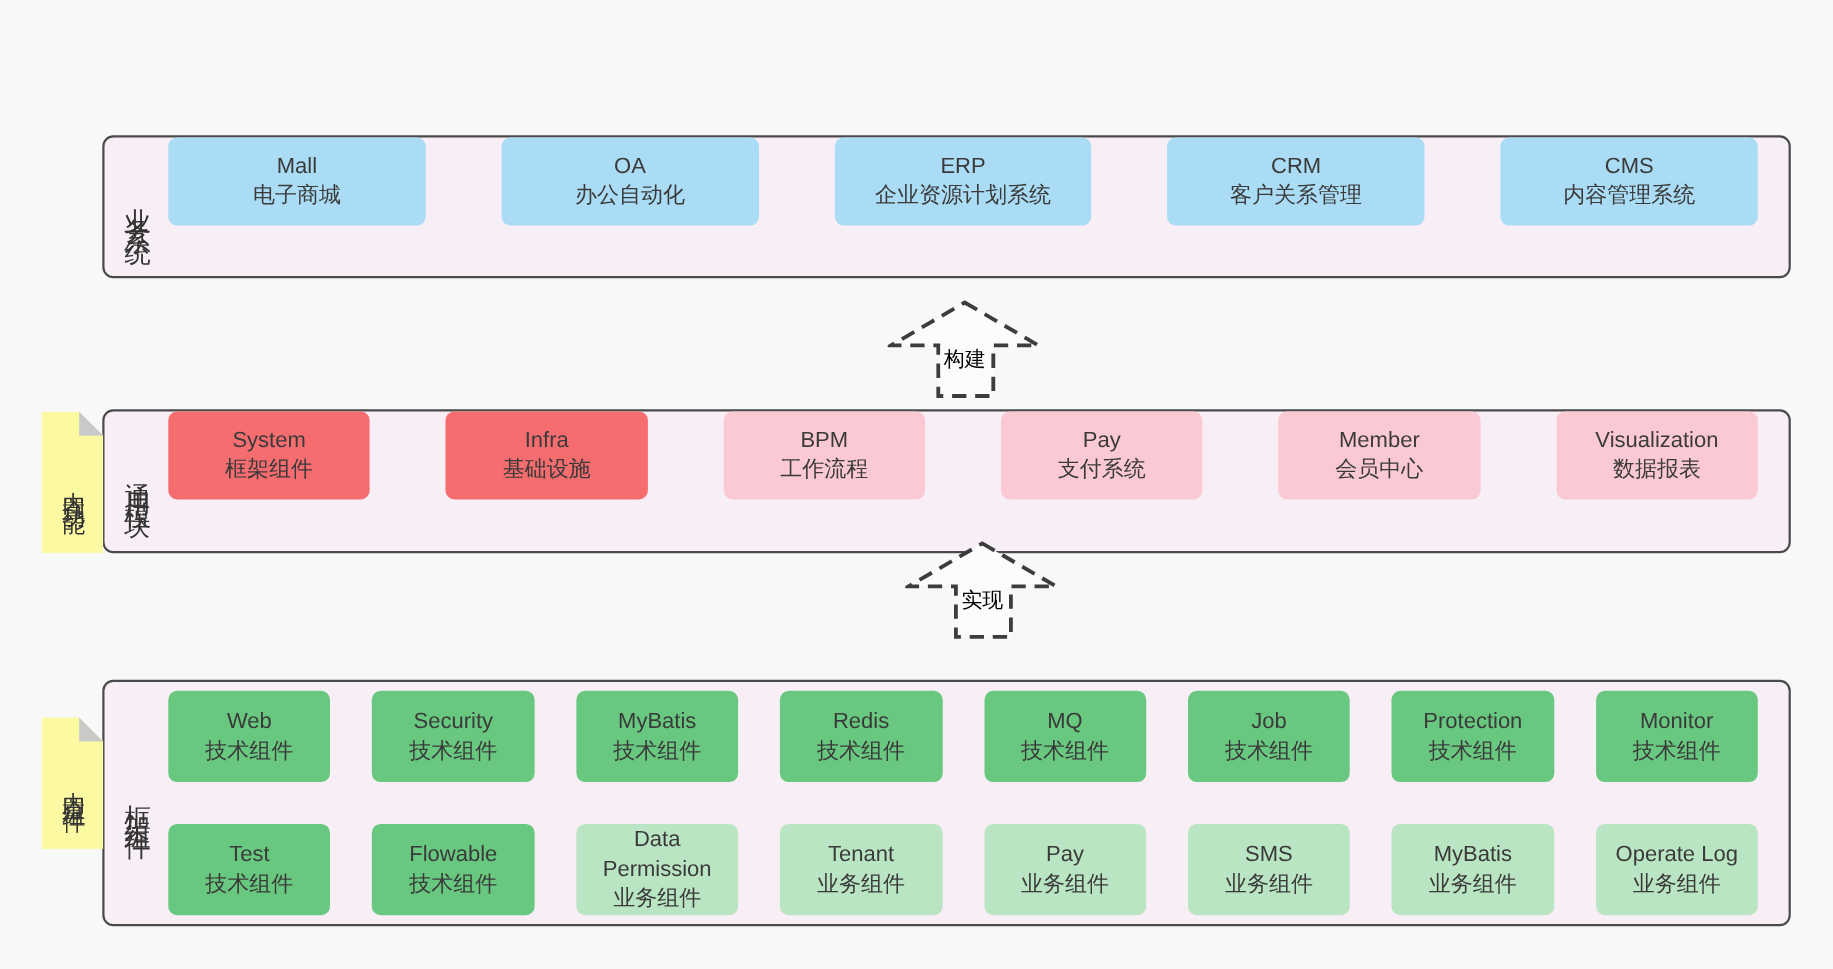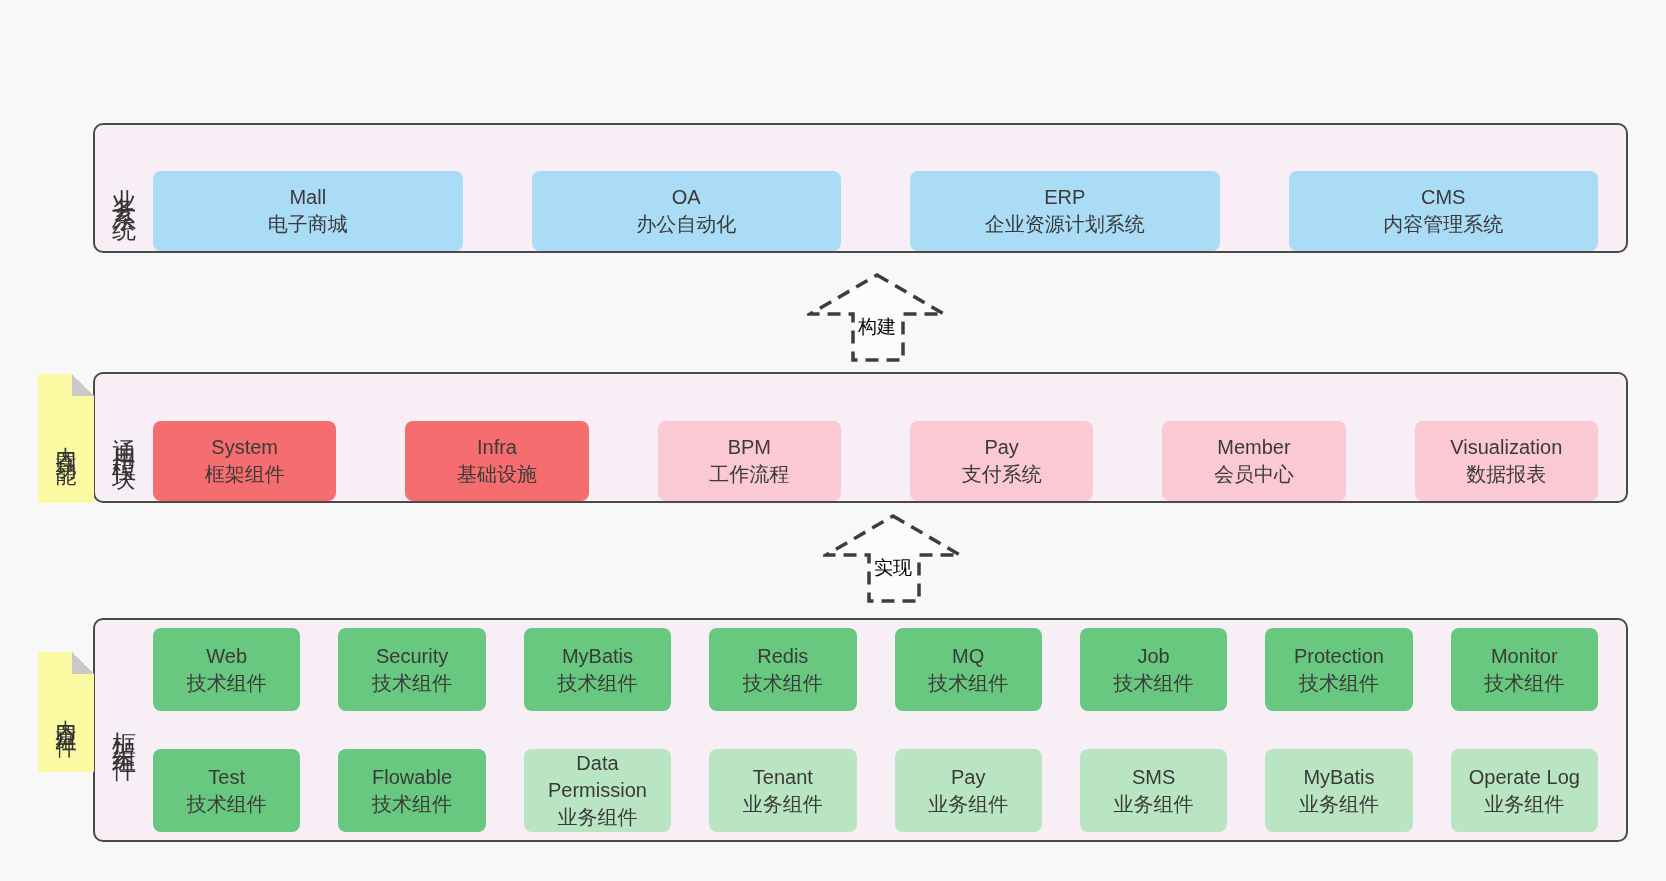--- a/index.html
+++ b/index.html
@@ -31,21 +31,21 @@
 
   .v-label {
     width:58px;
     display:flex; align-items:center; justify-content:center;
     writing-mode:vertical-rl; text-orientation:upright;
     font-size:24px; letter-spacing:9px; color:#333;
     user-select:none;
   }
   .boxes {
     flex:1;
-    display:flex; align-items:flex-end;
+    display:flex; align-items:flex-start;
     gap:69px;
     padding:0 28px 0 0;
   }
   .boxes .box { flex:1; height:80px; }
 
   .grid {
     flex:1;
     display:grid;
     grid-template-columns:repeat(8, 1fr);
     column-gap:35px; row-gap:22px;
@@ -88,21 +88,21 @@
   .arrow .arrow-label {
     position:absolute;
     left:50%; top:42px;
     transform:translateX(-50%);
     background:#fbfbfb;
     font-size:19px; color:#000000;
     padding:0 3px;
     white-space:nowrap;
   }
   .arrow.build     { left:807px; top:272px; }
-  .arrow.implement { left:823px; top:513px; }
+  .arrow.implement { left:823px; top:491px; }
 
   
   .tag {
     position:absolute;
     left:38px; width:56px;
     background:#fcf9a3;
     clip-path:polygon(0 0, calc(100% - 22px) 0, 100% 22px, 100% 100%, 0 100%);
     display:flex; align-items:center; justify-content:center;
     z-index:2;
   }
@@ -131,20 +131,24 @@
         <span>Mall</span>
         <span>电子商城</span>
       </div>
       <div class="box blue">
         <span>OA</span>
         <span>办公自动化</span>
       </div>
       <div class="box blue">
         <span>ERP</span>
         <span>企业资源计划系统</span>
+      </div>
+      <div class="box blue">
+        <span>CRM</span>
+        <span>客户关系管理</span>
       </div>
       <div class="box blue">
         <span>CMS</span>
         <span>内容管理系统</span>
       </div>
     </div>
   </section>
 
   <div class="arrow build">
     <svg viewBox="0 0 140 92">

